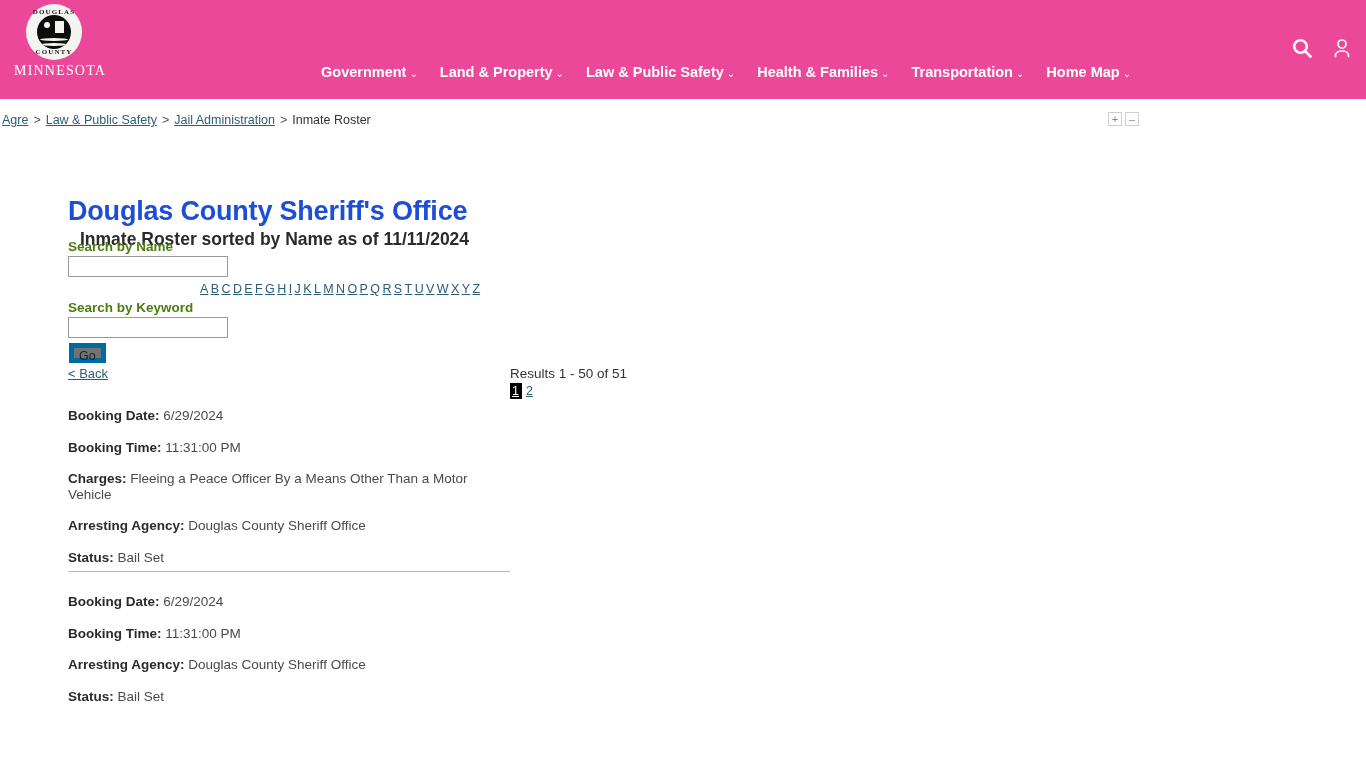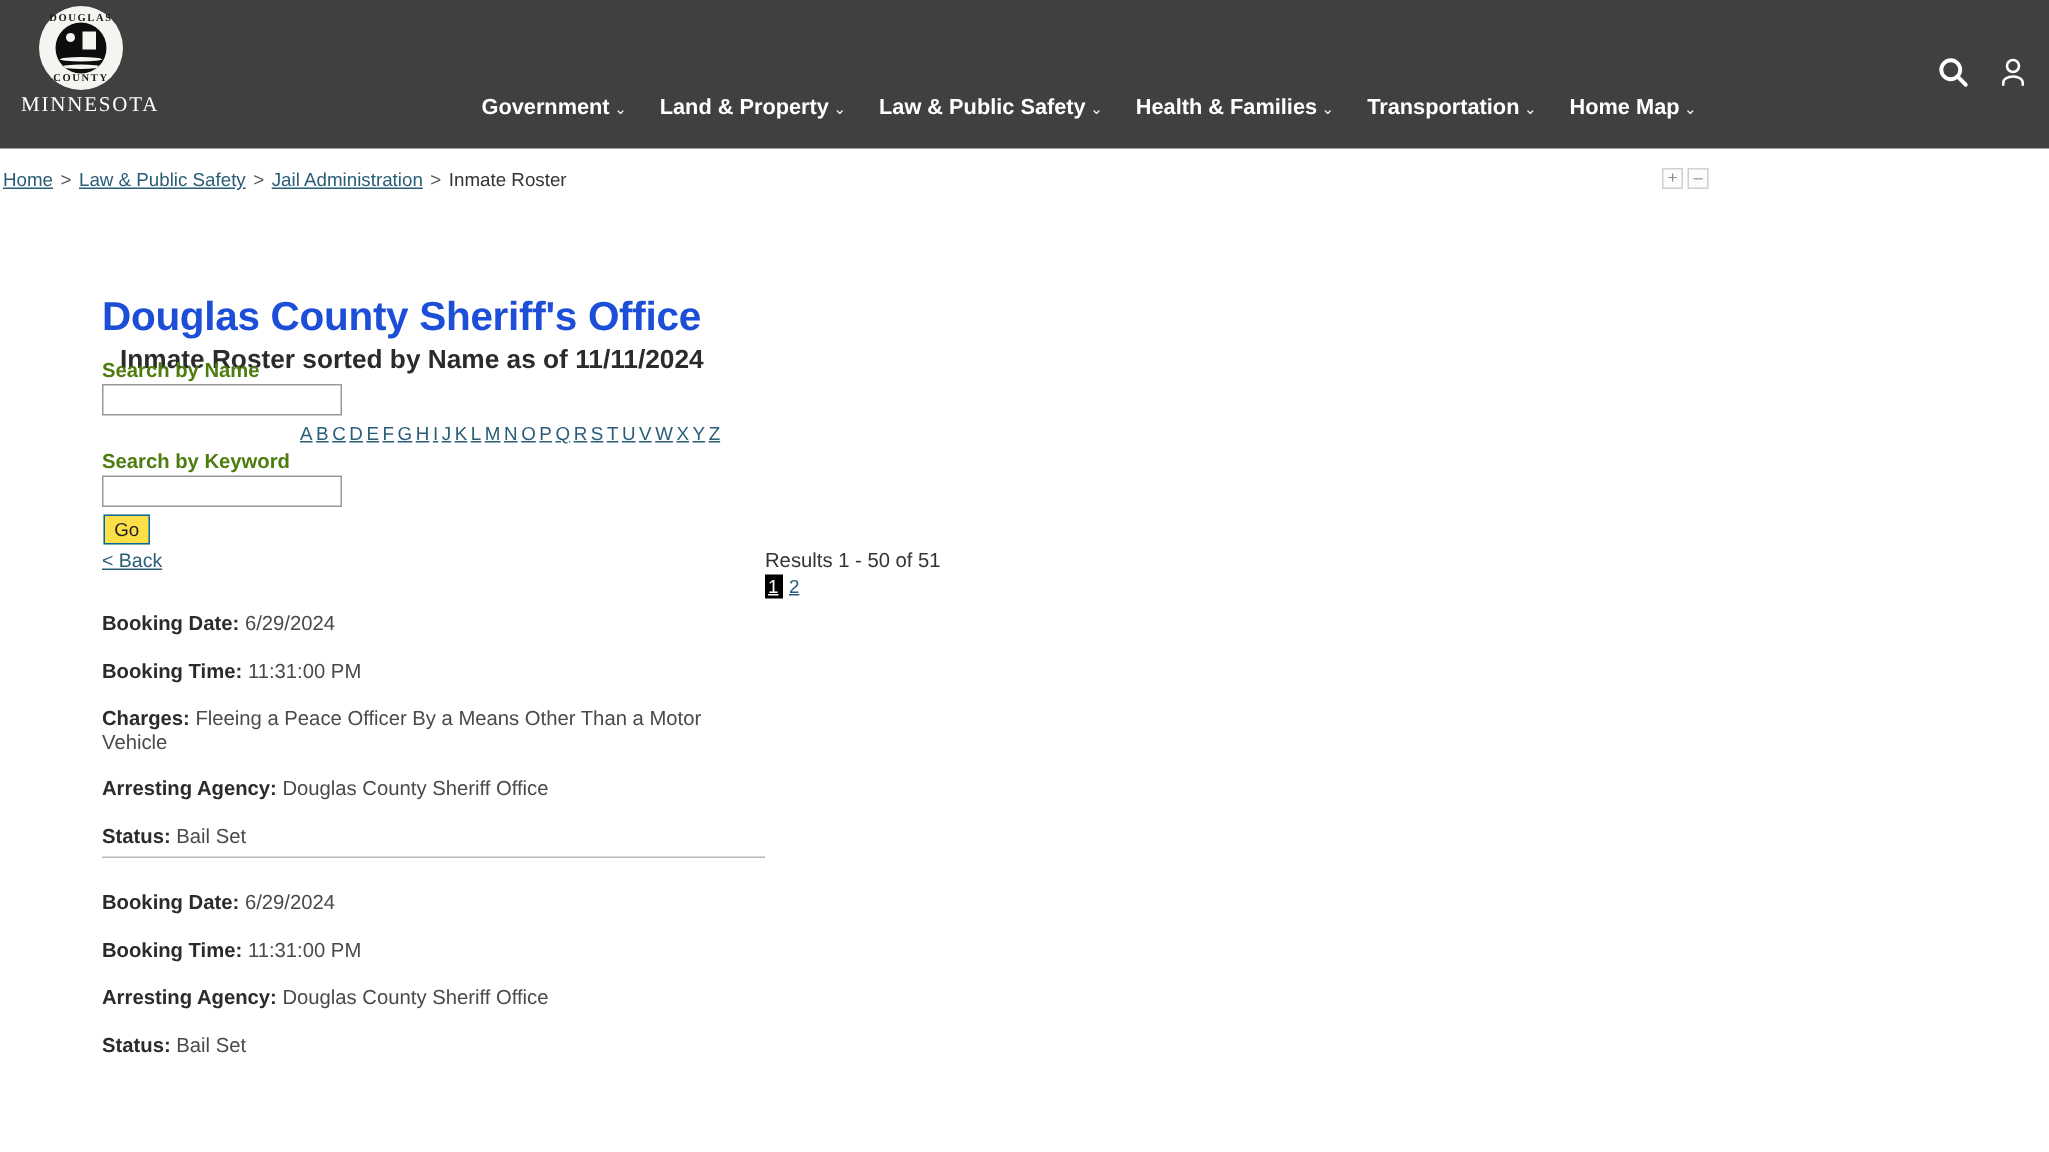--- a/index.html
+++ b/index.html
@@ -10,21 +10,21 @@
     overflow: hidden;
     background: #ffffff;
     font-family: "Liberation Sans", sans-serif;
   }
 
   
   .site-header {
     position: relative;
     width: 1366px;
     height: 99px;
-    background: #404040;
+    background: #ec4899;
     display: flex;
     align-items: center;
   }
   .brand {
     position: absolute;
     left: 14px; top: 4px;
     width: 80px;
     text-align: center;
   }
   .seal {
@@ -205,22 +205,22 @@
     color: #2a5d78;
     text-decoration: underline;
     margin-right: 2.4px;
   }
   .alpha-links a:last-child { margin-right: 0; }
 
   .go-btn {
     position: absolute;
     left: 69px; top: 343px;
     min-width: 31px; height: 20px;
-    border: 1px solid #0369a1;
-    background: #fde047;
+    border: 5px solid #0369a1;
+    background: #737373;
     font-size: 12.5px;
     color: #222;
     cursor: pointer;
     font-family: "Liberation Sans", sans-serif;
     padding: 0 5px;
     line-height: 17px;
   }
   .back-link {
     position: absolute;
     left: 68px; top: 366px;
@@ -324,21 +324,21 @@
     <span class="icon-btn">
       <svg width="24" height="24" viewBox="0 0 24 24" fill="none" stroke="#ffffff" stroke-width="1.7">
         <circle cx="12" cy="8" r="4"></circle>
         <path d="M5.5 20.5v-1.2c0-2.7 2.9-4.3 6.5-4.3s6.5 1.6 6.5 4.3v1.2" stroke-linecap="round"></path>
       </svg>
     </span>
   </div>
 </div>
 
 <div class="breadcrumb">
-  <a>Home</a><span class="crumb-sep">&gt;</span><a>Law &amp; Public Safety</a><span class="crumb-sep">&gt;</span><a>Jail Administration</a><span class="crumb-sep">&gt;</span><span class="crumb-current">Inmate Roster</span>
+  <a>Agre</a><span class="crumb-sep">&gt;</span><a>Law &amp; Public Safety</a><span class="crumb-sep">&gt;</span><a>Jail Administration</a><span class="crumb-sep">&gt;</span><span class="crumb-current">Inmate Roster</span>
 </div>
 
 <div class="text-size-ctrls">
   <span class="ts-btn">+</span>
   <span class="ts-btn">–</span>
 </div>
 
 <div class="content">
 
   <h1 class="page-title">Douglas County Sheriff's Office</h1>

